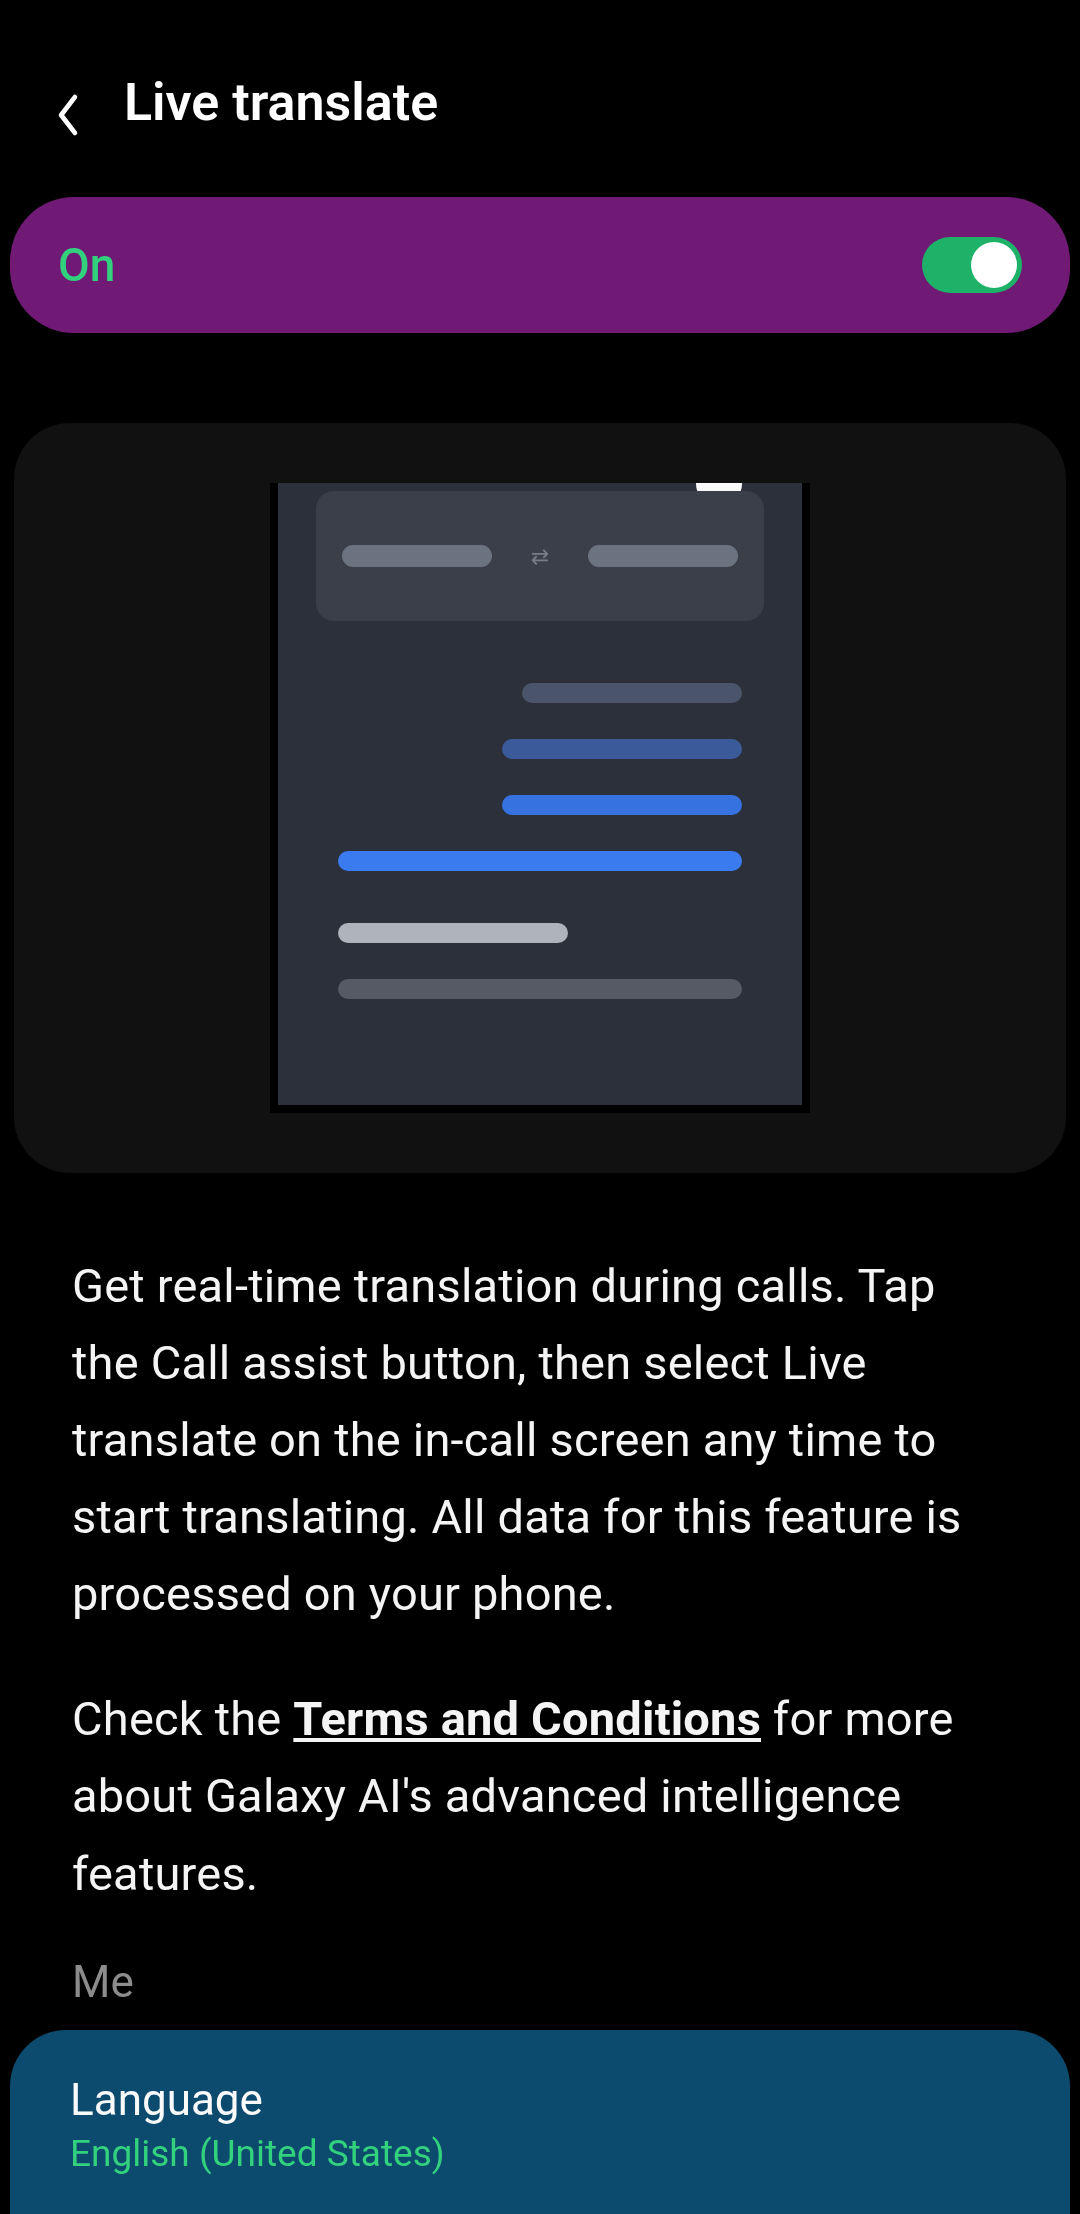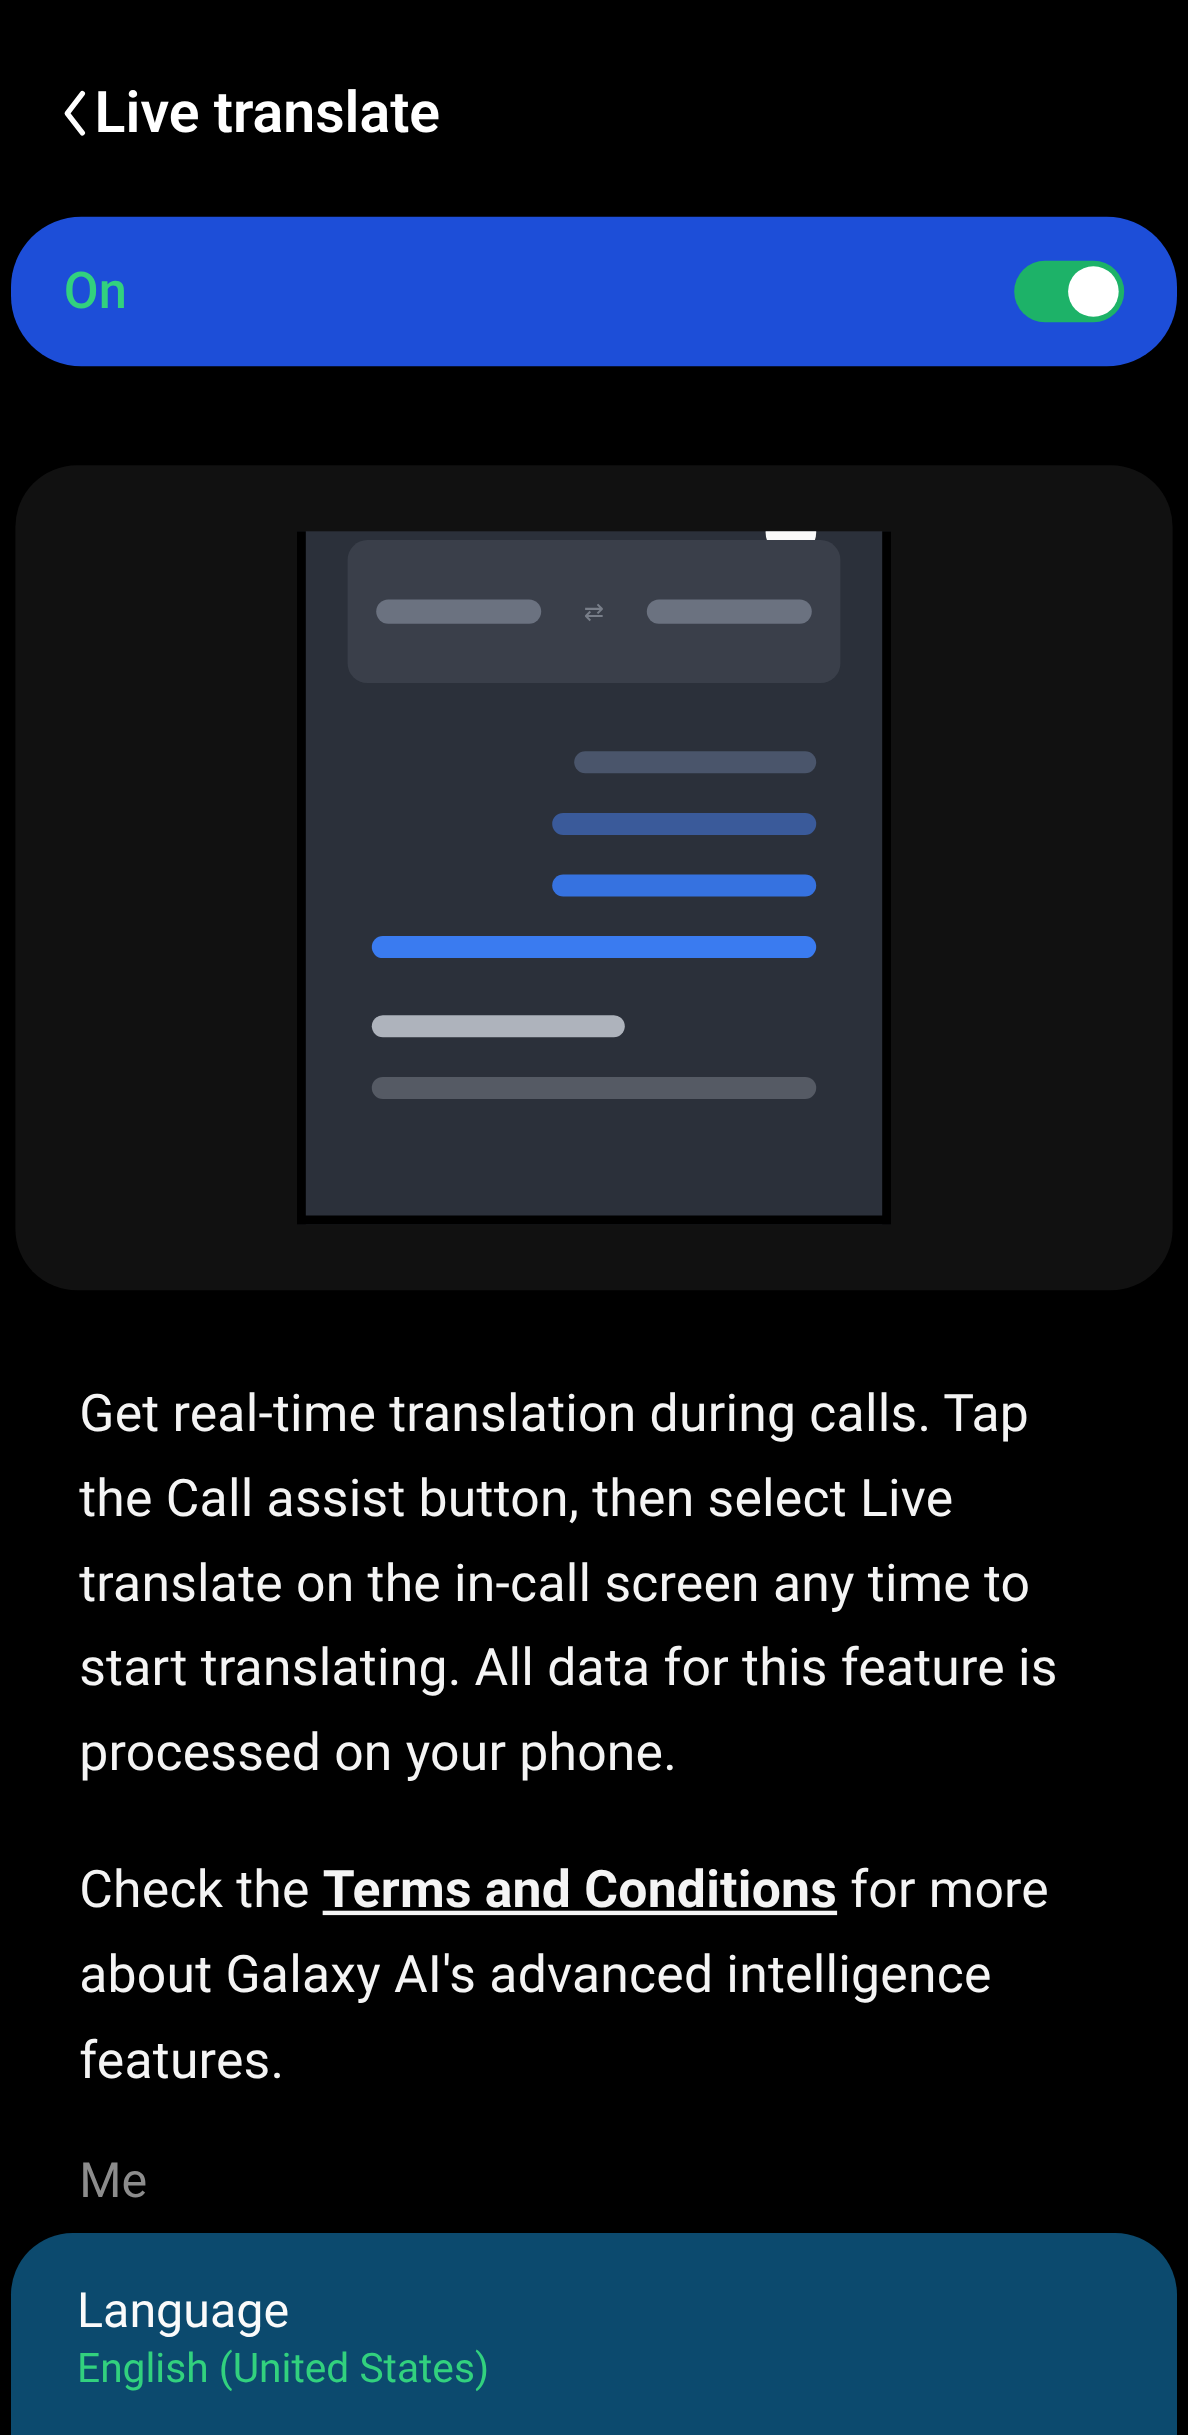--- a/index.html
+++ b/index.html
@@ -11,22 +11,23 @@
     body {
       background: #000;
       font-family: -apple-system, BlinkMacSystemFont, 'Segoe UI', Roboto, sans-serif;
       width: 1080px;
       height: 2214px;
       overflow: hidden;
       color: #fff;
     }
     .header {
       display: flex;
-      align-items: center;
+      align-items: flex-end;
       padding: 72px 50px 44px 50px;
+      gap: 38px;
     }
     .back-icon {
       width: 36px;
       height: 36px;
       display: flex;
       align-items: center;
       justify-content: center;
     }
     .back-icon svg {
       width: 28px;
@@ -37,21 +38,21 @@
       stroke-linecap: round;
       stroke-linejoin: round;
     }
     .page-title {
       font-size: 52px;
       font-weight: 600;
       color: #fff;
     }
     .toggle-card {
       margin: 20px 10px 0 10px;
-      background: #1d4ed8;
+      background: #701a75;
       border-radius: 64px;
       padding: 40px 48px;
       display: flex;
       align-items: center;
       justify-content: space-between;
     }
     .toggle-label {
       font-size: 46px;
       font-weight: 500;
       color: #32d17e;

